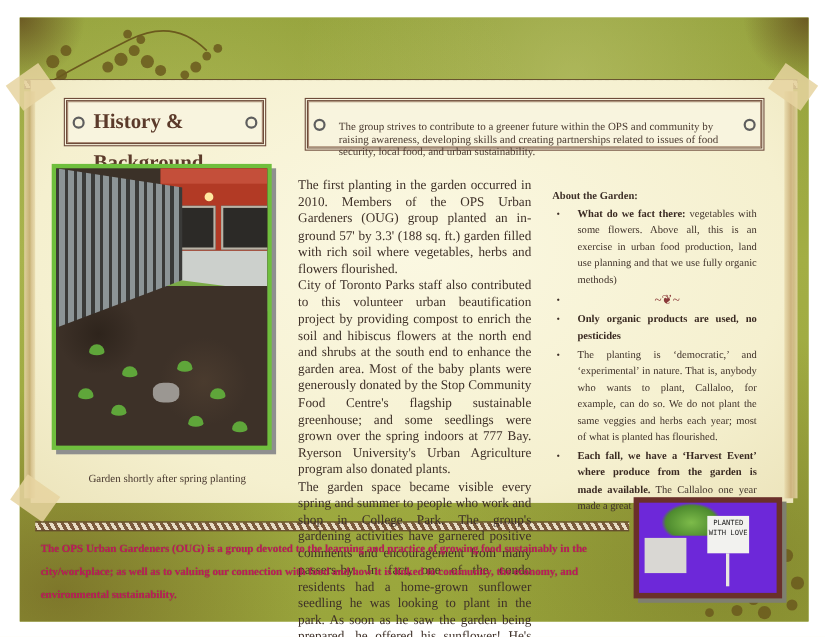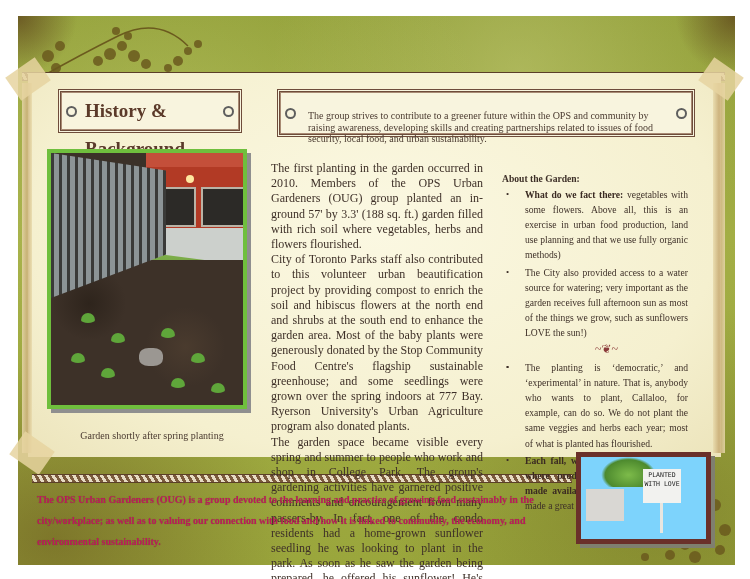--- a/index.html
+++ b/index.html
@@ -74,21 +74,21 @@
 
   .col-right { position:absolute; left:502px; top:155px; width:186px; font-size:9.6px; line-height:15.1px; color:#3e3028; }
   .col-right .hd { font-weight:bold; margin:16px 0 1px 0; }
   .col-right ul { list-style:none; margin:0; padding:0; }
   .col-right li { position:relative; padding-left:23px; text-align:justify; margin-bottom:2px; }
   .col-right li .bullet { position:absolute; left:4px; top:0; font-size:9px; }
   .col-right li b { color:#3a2a22; }
   .flourish { text-align:center; color:#8b3a3a; font-size:12px; height:14px; line-height:14px; margin:2px 0 4px 23px; }
 
   .photo-small { position:absolute; left:576px; top:452px; width:135px; height:92px; background:#6a302a; padding:5px; box-sizing:border-box; box-shadow:4px 4px 0 #7f7f6f; }
-  .ps-inner { width:100%; height:100%; position:relative; overflow:hidden; background:#7dd3fc; }
+  .ps-inner { width:100%; height:100%; position:relative; overflow:hidden; background:#6d28d9; }
   .ps-leaves { position:absolute; left:20px; top:0; width:55px; height:30px; background:radial-gradient(ellipse at 50% 60%, #7dbb4a 0%, #4d8a2e 60%, rgba(0,0,0,0) 70%); }
   .ps-sign-blank { position:absolute; left:5px; top:32px; width:38px; height:32px; background:#d9d7d3; }
   .ps-sign { position:absolute; left:62px; top:12px; width:38px; height:34px; background:#f2f2ef; font-family:"DejaVu Sans Mono", monospace; font-size:6.5px; line-height:8.5px; color:#222; text-align:center; padding-top:2px; box-sizing:border-box; }
   .ps-stick { position:absolute; left:79px; top:46px; width:3px; height:30px; background:#e8e6e0; }
 
   .mission { position:absolute; left:37px; top:489px; width:530px; font-size:10px; font-weight:bold; line-height:21px; color:#be185d; text-shadow:0 0 1px rgba(60,60,20,0.4); }
 </style>
 </head>
 <body>
 
@@ -186,27 +186,27 @@
 
 <div class="col-right">
   <p class="hd">About the Garden:</p>
   <ul>
     <li>
       <span class="bullet">•</span>
       <b>What do we fact there:</b><span> vegetables with some flowers. Above all, this is an exercise in urban food production, land use planning and that we use fully organic methods)</span>
     </li>
     <li>
       <span class="bullet">•</span>
-      <span>The City also provided access to a water source for watering; very important as the garden receives full afternoon sun  as most of the things we grow, such as sunflowers LOVE the sun!)</span>
     </li>
   </ul>
   <div class="flourish">~❦~</div>
   <ul>
     <li>
       <span class="bullet">•</span>
+      <b>Only organic products are used, no pesticides</b>
     </li>
     <li>
       <span class="bullet">•</span>
       <span>The planting is ‘democratic,’ and ‘experimental’ in nature. That is, anybody who wants to plant, Callaloo, for example, can do so. We do not plant the same veggies and herbs each year; most of what is planted has flourished.</span>
     </li>
     <li>
       <span class="bullet">•</span>
       <b>Each fall, we have  a ‘Harvest Event’ where produce from the garden is made available.</b><span> The Callaloo one year made a great dip!</span>
     </li>
   </ul>

